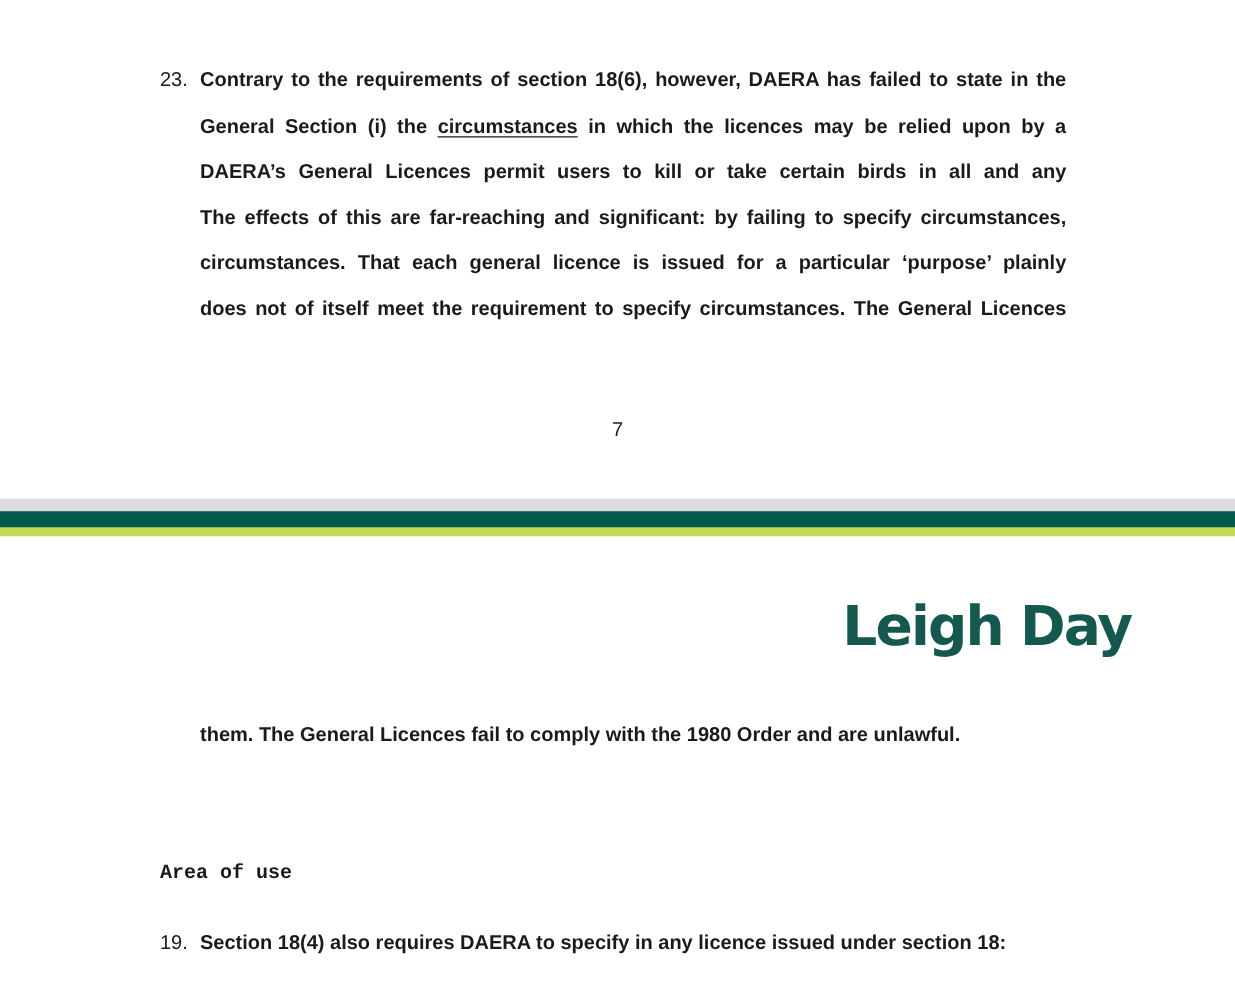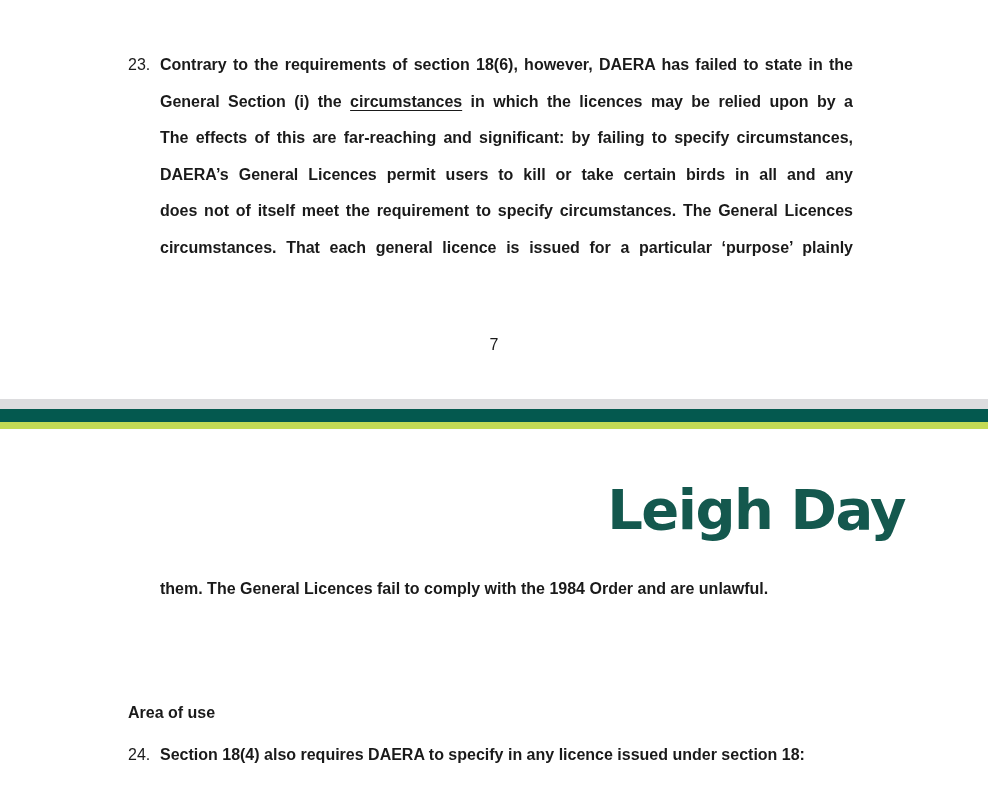--- a/index.html
+++ b/index.html
@@ -32,21 +32,21 @@
   .stripe-a { top: 374px; height: 16px; }
   .stripe-b { top: 390px; height: 7px; }
   .stripe-gap { top: 399px; height: 10px; }
   .stripe-c { top: 410px; height: 12px; }
   .stripe-d { top: 422px; height: 7px; }
 
   .logo {
     position: absolute; right: 83px; top: 474px;
     font-family: "DejaVu Sans", sans-serif;
     font-weight: bold;
-    font-size: 56px;
+    font-size: 44px;
     letter-spacing: -1.5px;
     line-height: 1.2;
   }
 
   .heading {
     position: absolute; left: 128px; top: 684px;
     font-weight: bold; line-height: 22px; padding-top: 3px;
   }
 </style>
 </head>
@@ -55,44 +55,44 @@
 <section class="page-region" style="top:0; height:288px;margin-top:29px;">
 
   <div class="para" style="top:22px;">
     <span class="pnum">23.</span>
 
     <div class="tline jl">Contrary to the requirements of section 18(6), however, DAERA has failed to state in the</div>
 
     <div class="tline jl"><span>General Section (i) the </span><span class="u">circumstances</span><span> in which the licences may be relied upon by a</span></div>
 
 
+    <div class="tline jl">DAERA’s General Licences permit users to kill or take certain birds in all and any</div>
     <div class="tline jl">The effects of this are far-reaching and significant: by failing to specify circumstances,</div>
-    <div class="tline jl">DAERA’s General Licences permit users to kill or take certain birds in all and any</div>
+    <div class="tline jl">circumstances. That each general licence is issued for a particular ‘purpose’ plainly</div>
     <div class="tline jl">does not of itself meet the requirement to specify circumstances. The General Licences</div>
-    <div class="tline jl">circumstances. That each general licence is issued for a particular ‘purpose’ plainly</div>
   </div>
 
   <div class="page-number">7</div>
 
   <div class="stripe stripe-a" style="background: rgb(4, 89, 79);"></div>
   <div class="stripe stripe-b" style="background: rgb(195, 218, 85);"></div>
 </section>
 
 <div class="stripe stripe-gap" style="background: rgb(220, 220, 222);"></div>
 
 <section class="page-region" style="top:410px; height:380px;">
 
   <div class="stripe stripe-c" style="top: 0px; background: rgb(4, 89, 79);"></div>
   <div class="stripe stripe-d" style="top: 12px; background: rgb(195, 218, 85);"></div>
 
   <div class="logo" style="top: 66px; color: rgb(20, 88, 78);">Leigh Day</div>
 
   <div class="para" style="top:165px;">
-    <div class="tline nw">them. The General Licences fail to comply with the 1984 Order and are unlawful.</div>
+    <div class="tline nw">them. The General Licences fail to comply with the 1980 Order and are unlawful.</div>
   </div>
 
-  <div class="heading" style="top:289px;">Area of use</div>
+  <div class="heading" style="top:274px;font-family:Liberation Mono, monospace;">Area of use</div>
 
   <div class="para" style="top:331px;">
-    <span class="pnum">24.</span>
+    <span class="pnum">19.</span>
     <div class="tline nw">Section 18(4) also requires DAERA to specify in any licence issued under section 18:</div>
   </div>
 </section>
 
 </body></html>

